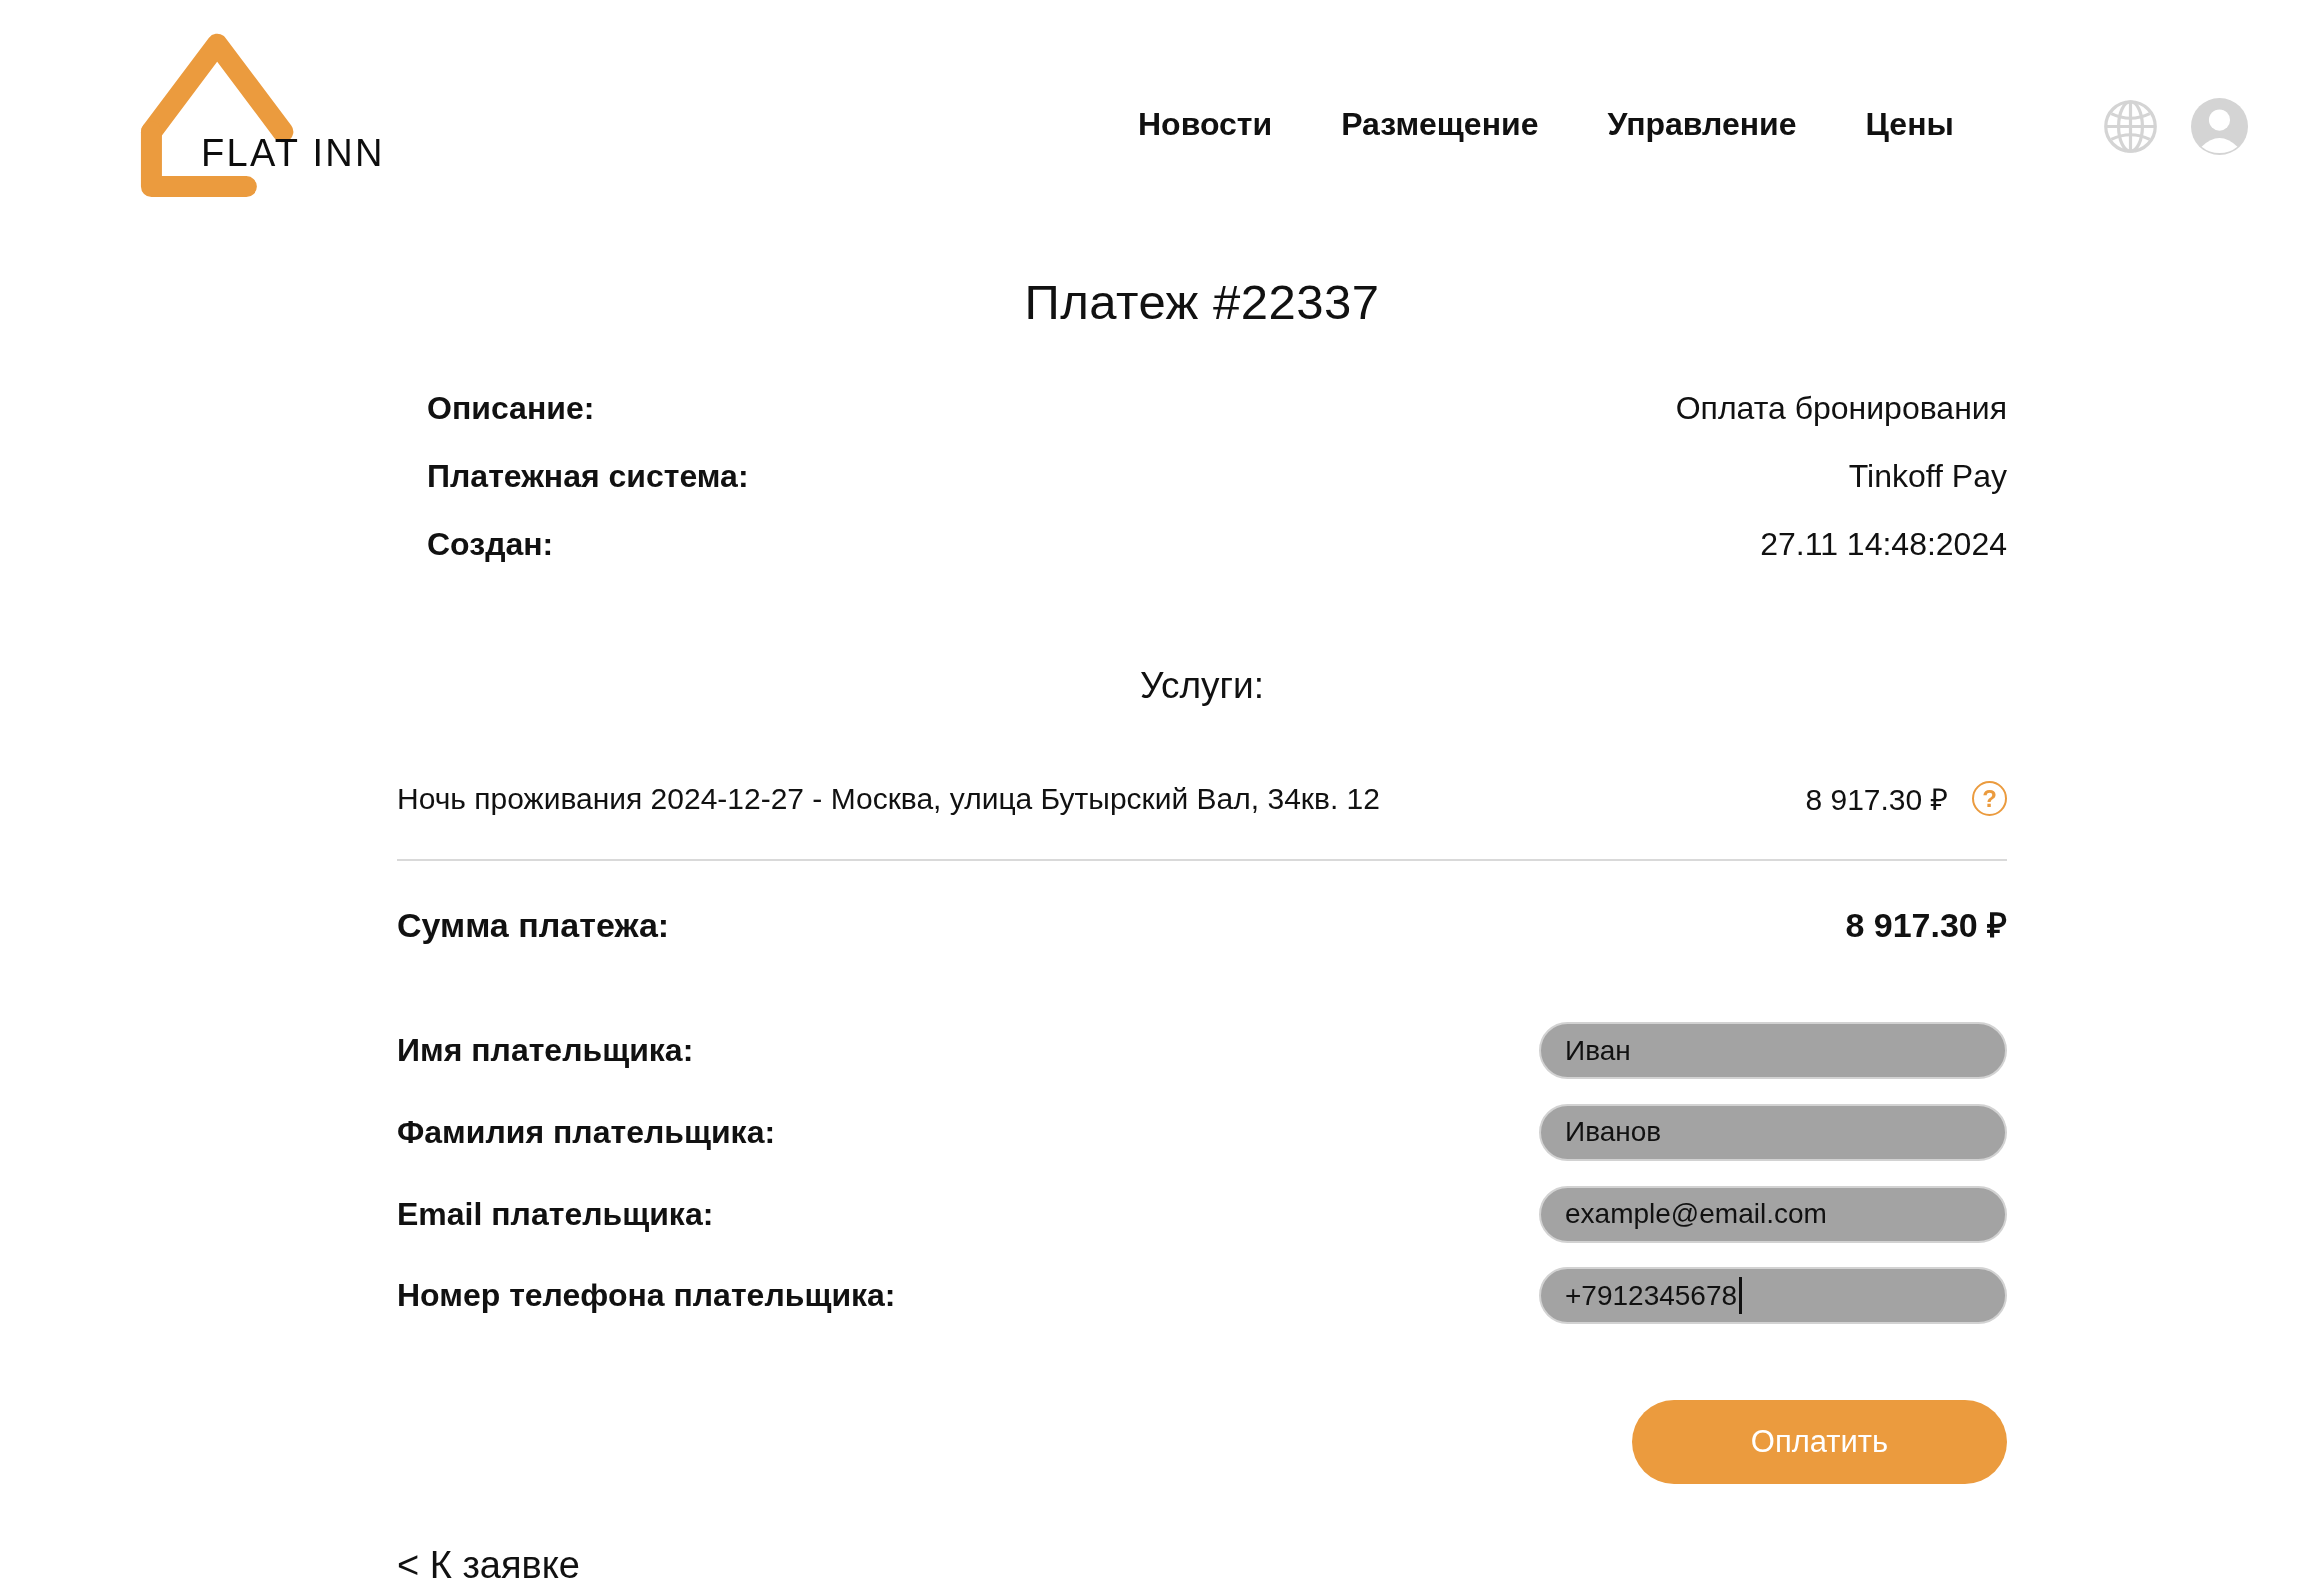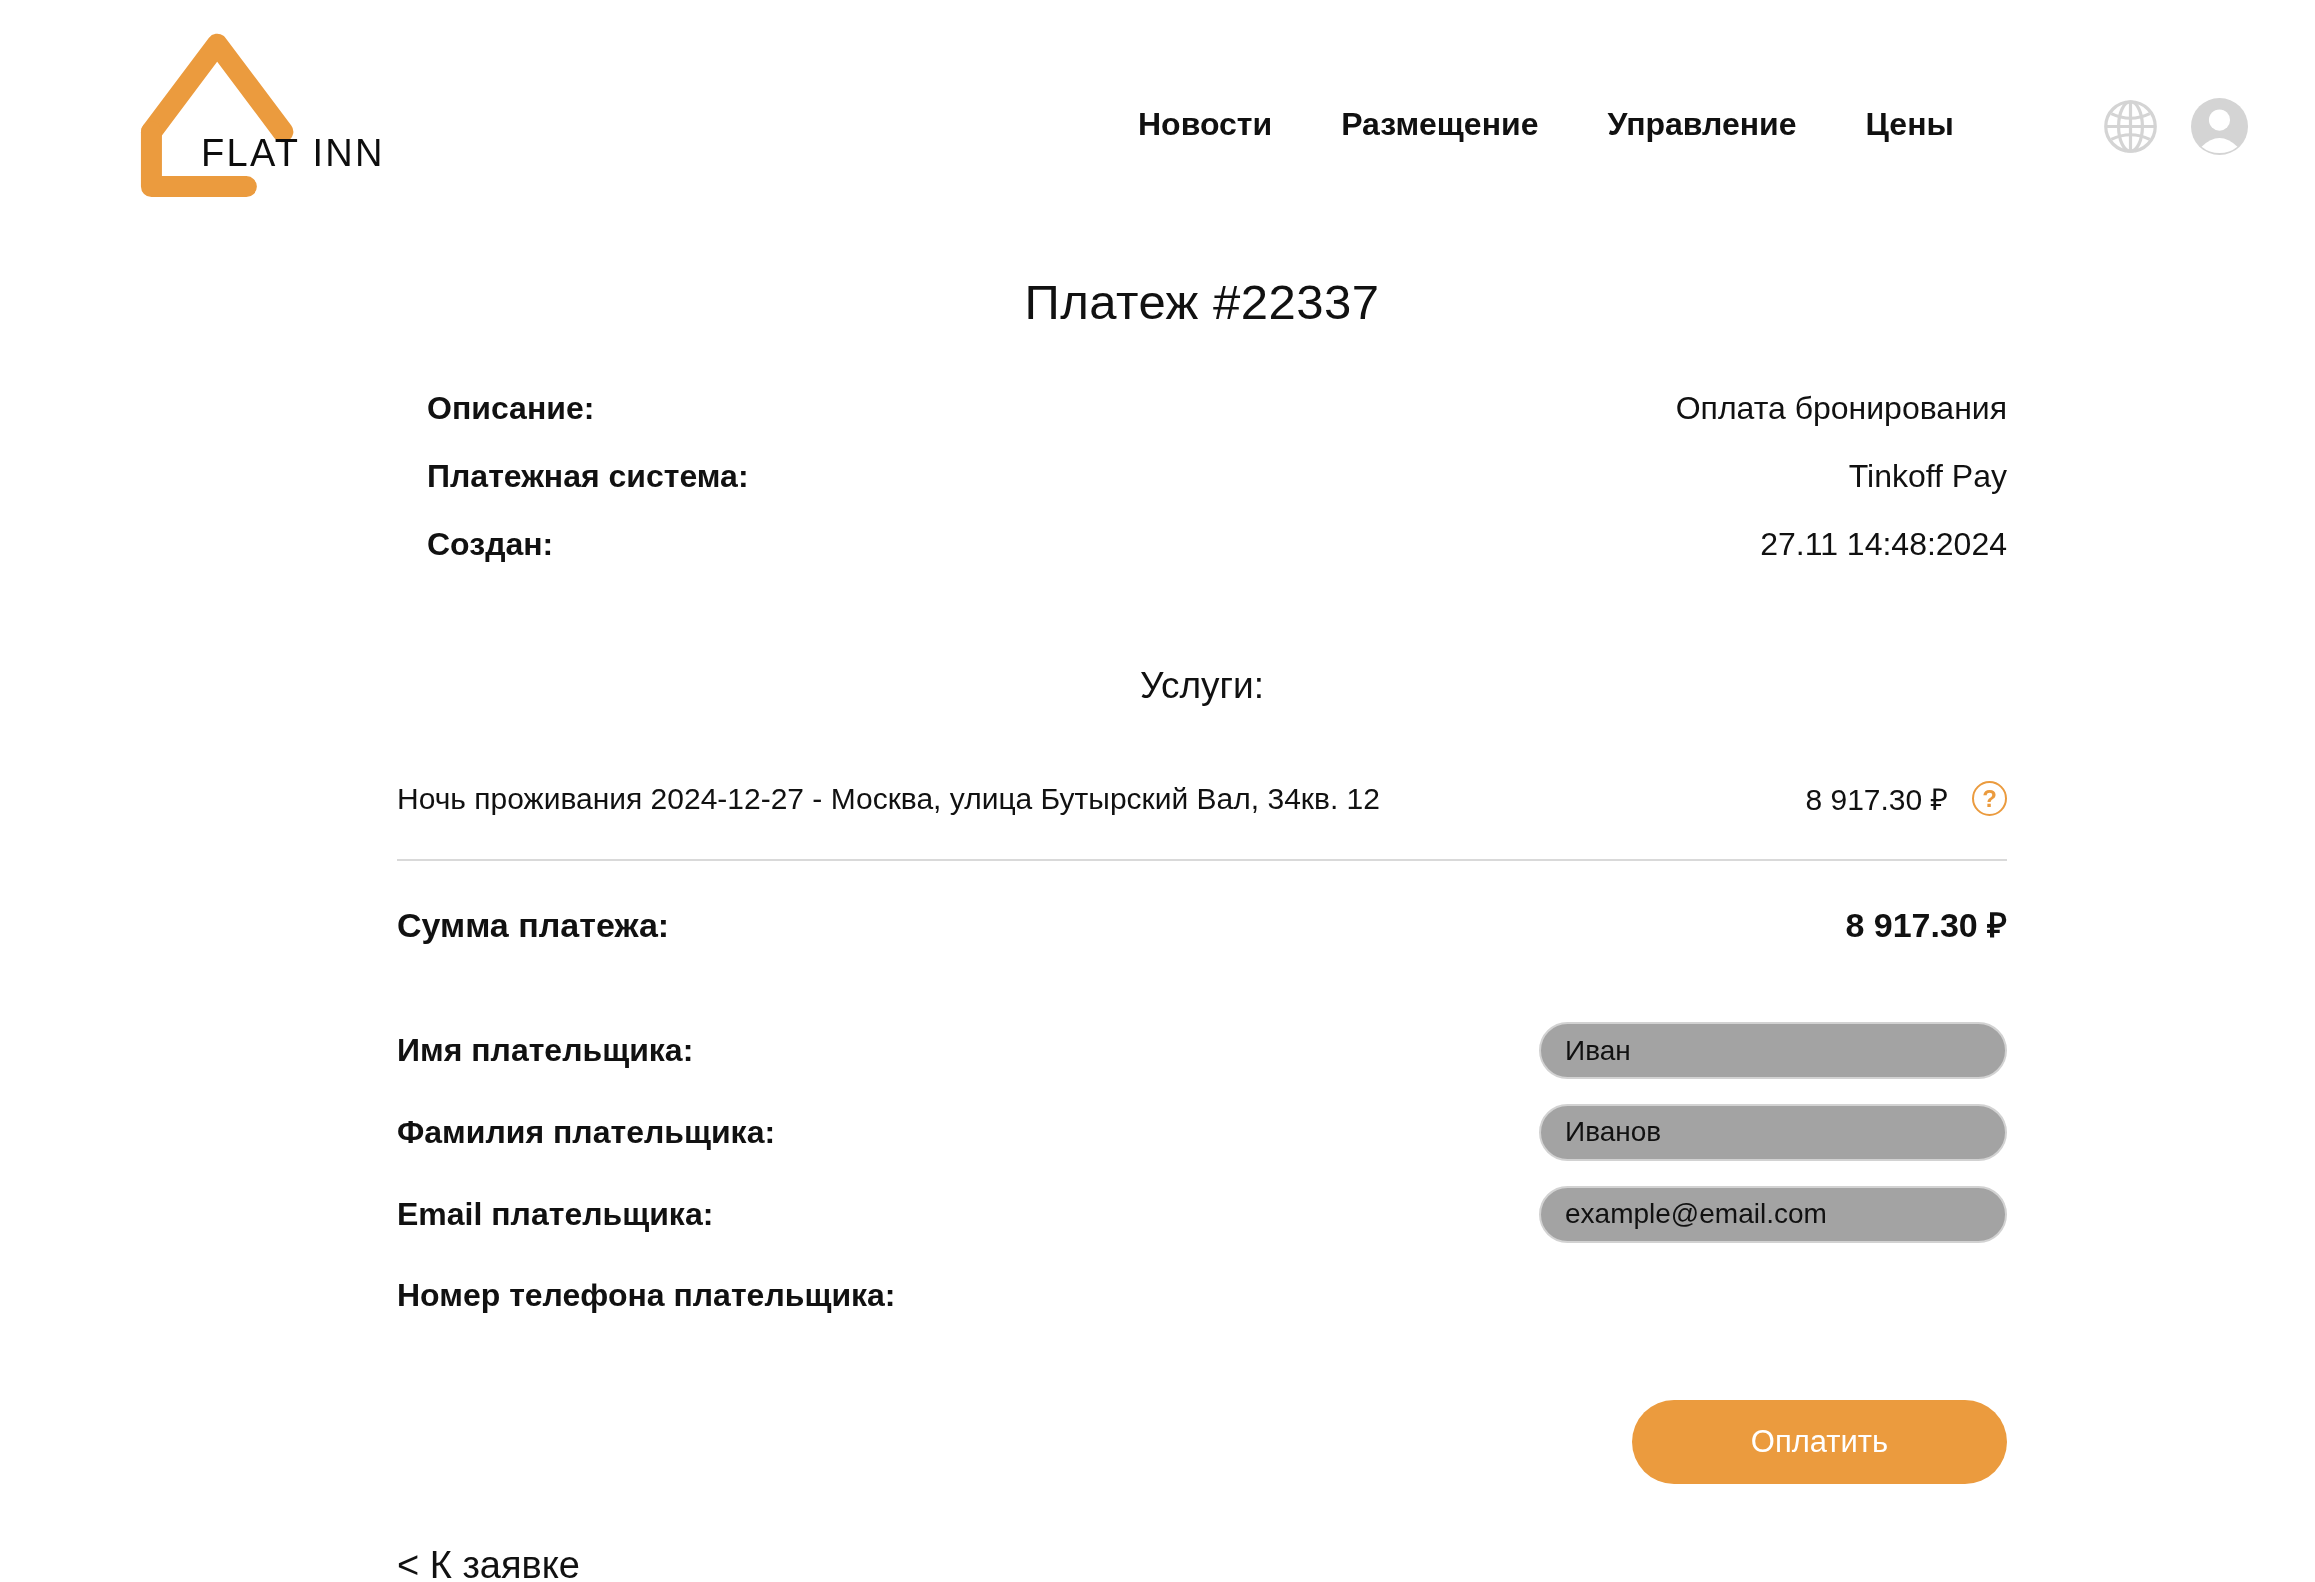--- a/index.html
+++ b/index.html
@@ -357,20 +357,24 @@
       <div class="form-row">
         <span class="form-label">Email плательщика:</span>
         <label class="form-field">
           <span class="field-text">example@email.com</span>
 
         </label>
       </div>
 
       <div class="form-row">
         <span class="form-label">Номер телефона плательщика:</span>
+        <label class="form-field focused">
+          <span class="field-text">+7912345678</span>
+          <span class="caret"></span>
+        </label>
       </div>
 
       <div class="submit-wrap">
         <button class="pay-button" type="submit">Оплатить</button>
       </div>
     </form>
 
     <div class="back-link-wrap">
       <a class="back-link" href="#">&lt; К заявке</a>
     </div>

